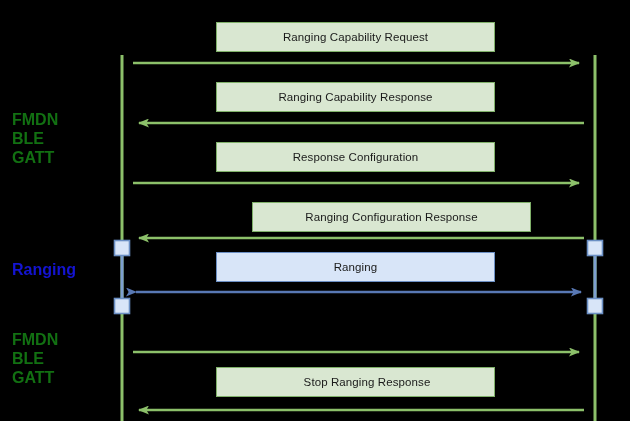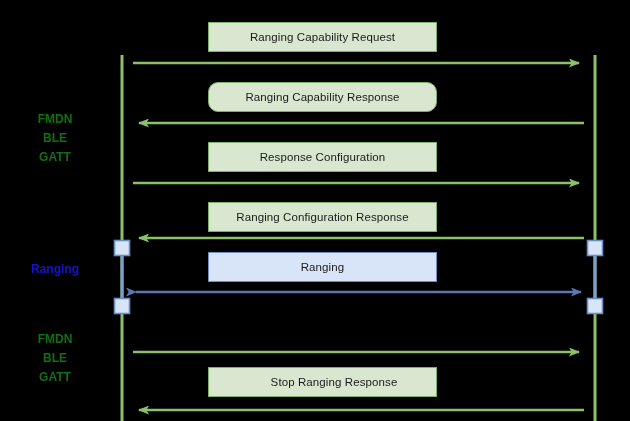--- a/index.html
+++ b/index.html
@@ -17,44 +17,44 @@
   }
   #diagram svg {
     position: absolute;
     left: 0;
     top: 0;
     width: 630px;
     height: 421px;
   }
   .msg-box {
     position: absolute;
-    left: 208px;
-    width: 229px;
+    left: 216px;
+    width: 279px;
     height: 30px;
     box-sizing: border-box;
     display: flex;
     align-items: center;
     justify-content: center;
     font-size: 11.5px;
     color: #1a1a1a;
     letter-spacing: 0.1px;
   }
   .msg-box.green {
     background: #d9e7d1;
     border: 1px solid #7fb069;
   }
   .msg-box.blue {
     background: #d8e5f8;
     border: 1px solid #6b8fc4;
   }
   .side-label {
     position: absolute;
     width: 86px;
-    text-align: center;
-    font-size: 12px;
+    text-align: left;
+    font-size: 16px;
     font-weight: bold;
     line-height: 19px;
     white-space: pre-line;
   }
   .side-label.green { color: #127012; }
   .side-label.blue  { color: #1414d2; }
 </style>
 </head>
 <body>
 
@@ -97,19 +97,19 @@
 
   <div class="side-label green" style="left:12px; top:110px;">FMDN
 BLE
 GATT</div>
   <div class="side-label blue" style="left:12px; top:260px;">Ranging</div>
   <div class="side-label green" style="left:12px; top:330px;">FMDN
 BLE
 GATT</div>
 
   <div class="msg-box green" style="top:22px;">Ranging Capability Request</div>
-  <div class="msg-box green" style="top:82px;border-radius:10px;">Ranging Capability Response</div>
+  <div class="msg-box green" style="top:82px;">Ranging Capability Response</div>
   <div class="msg-box green" style="top:142px;">Response Configuration</div>
-  <div class="msg-box green" style="top:202px;">Ranging Configuration Response</div>
+  <div class="msg-box green" style="top:202px;margin-left:36px;">Ranging Configuration Response</div>
   <div class="msg-box blue" style="top:252px;">Ranging</div>
   <div class="msg-box green" style="top:367px;padding-left:23px;">Stop Ranging Response</div>
 
 </div>
 
 </body></html>

